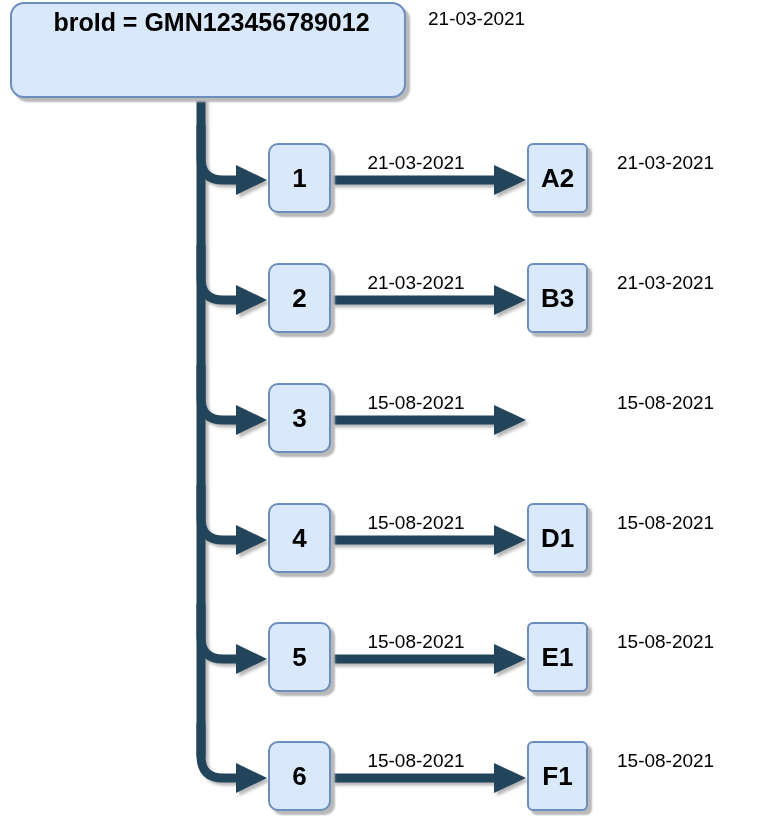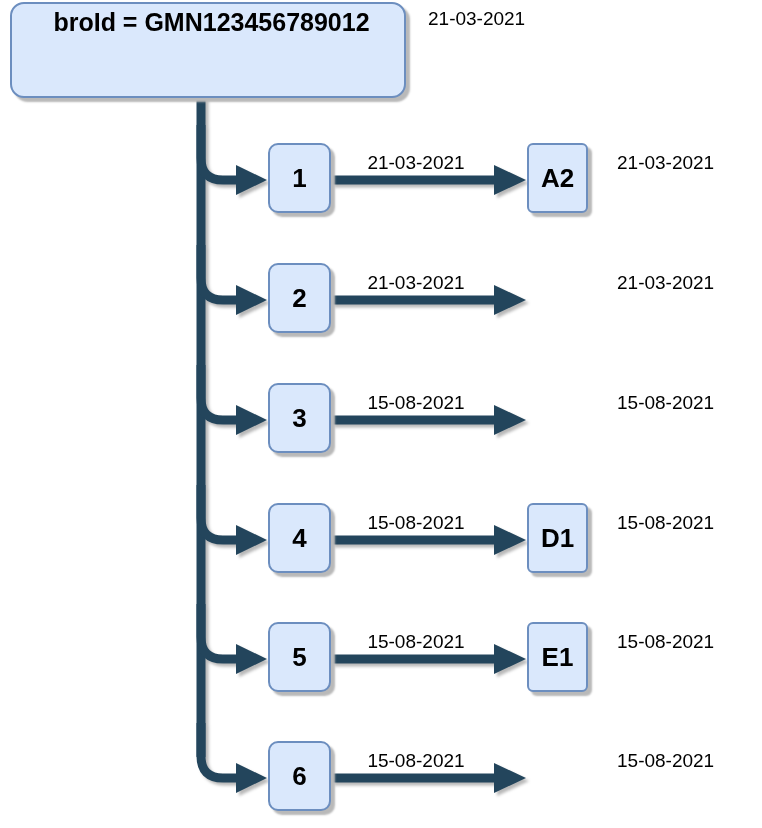--- a/index.html
+++ b/index.html
@@ -106,20 +106,23 @@
         <span>A2</span>
       </div>
     <div class="target-date">21-03-2021</div>
   </div>
 
   <div class="row" style="top:263px">
     <div class="node source">
         <span>2</span>
       </div>
     <div class="edge-label">21-03-2021</div>
+    <div class="node target">
+        <span>B3</span>
+      </div>
     <div class="target-date">21-03-2021</div>
   </div>
 
   <div class="row" style="top:383px">
     <div class="node source">
         <span>3</span>
       </div>
     <div class="edge-label">15-08-2021</div>
     <div class="target-date">15-08-2021</div>
   </div>
@@ -144,16 +147,19 @@
         <span>E1</span>
       </div>
     <div class="target-date">15-08-2021</div>
   </div>
 
   <div class="row" style="top:741px">
     <div class="node source">
         <span>6</span>
       </div>
     <div class="edge-label">15-08-2021</div>
+    <div class="node target">
+        <span>F1</span>
+      </div>
     <div class="target-date">15-08-2021</div>
   </div>
 
 </div>
 
 </body></html>

